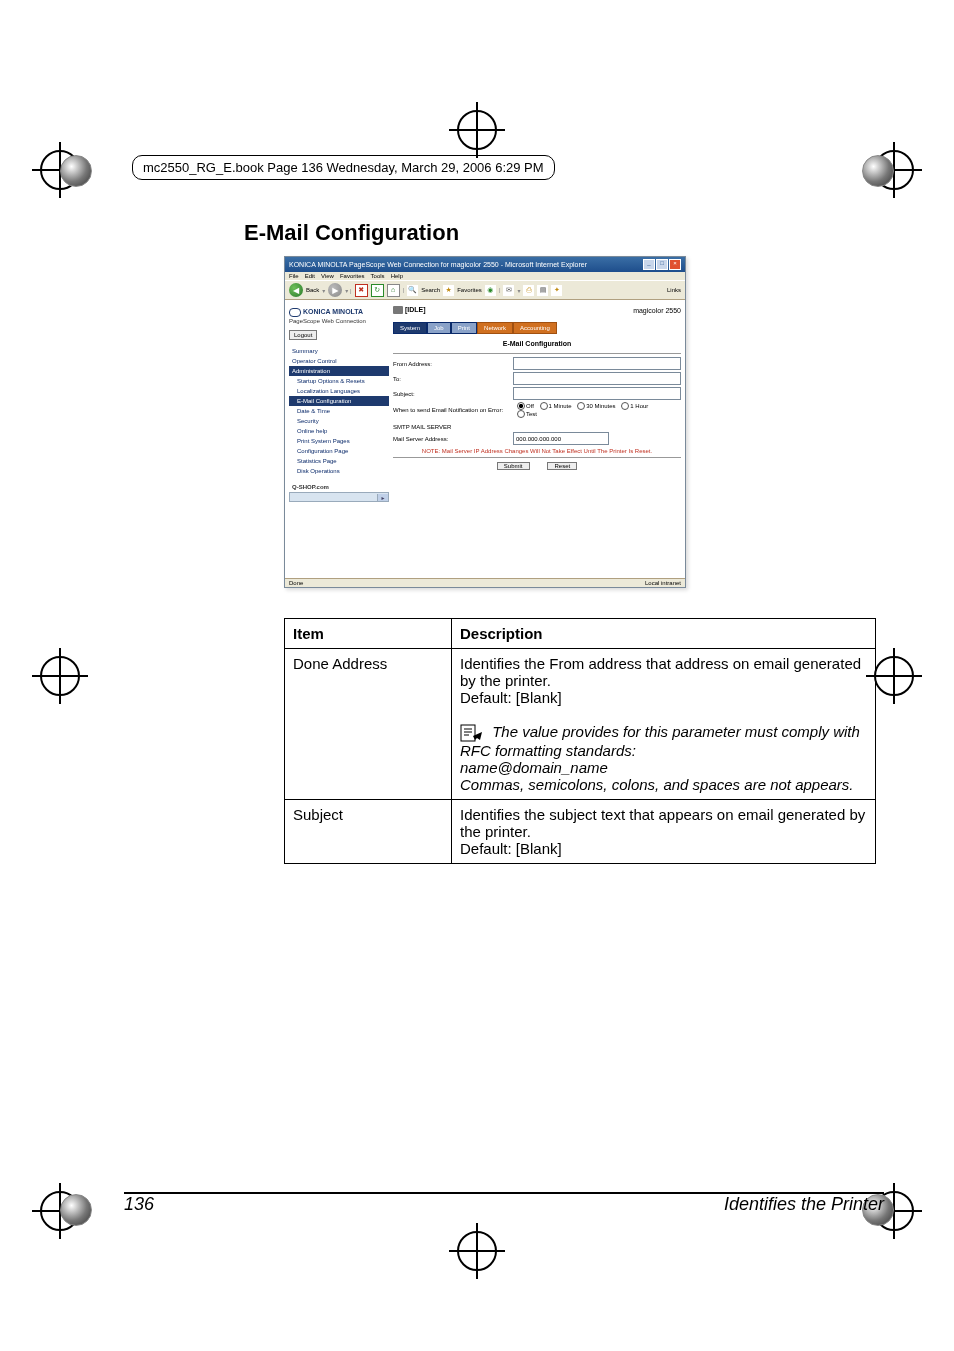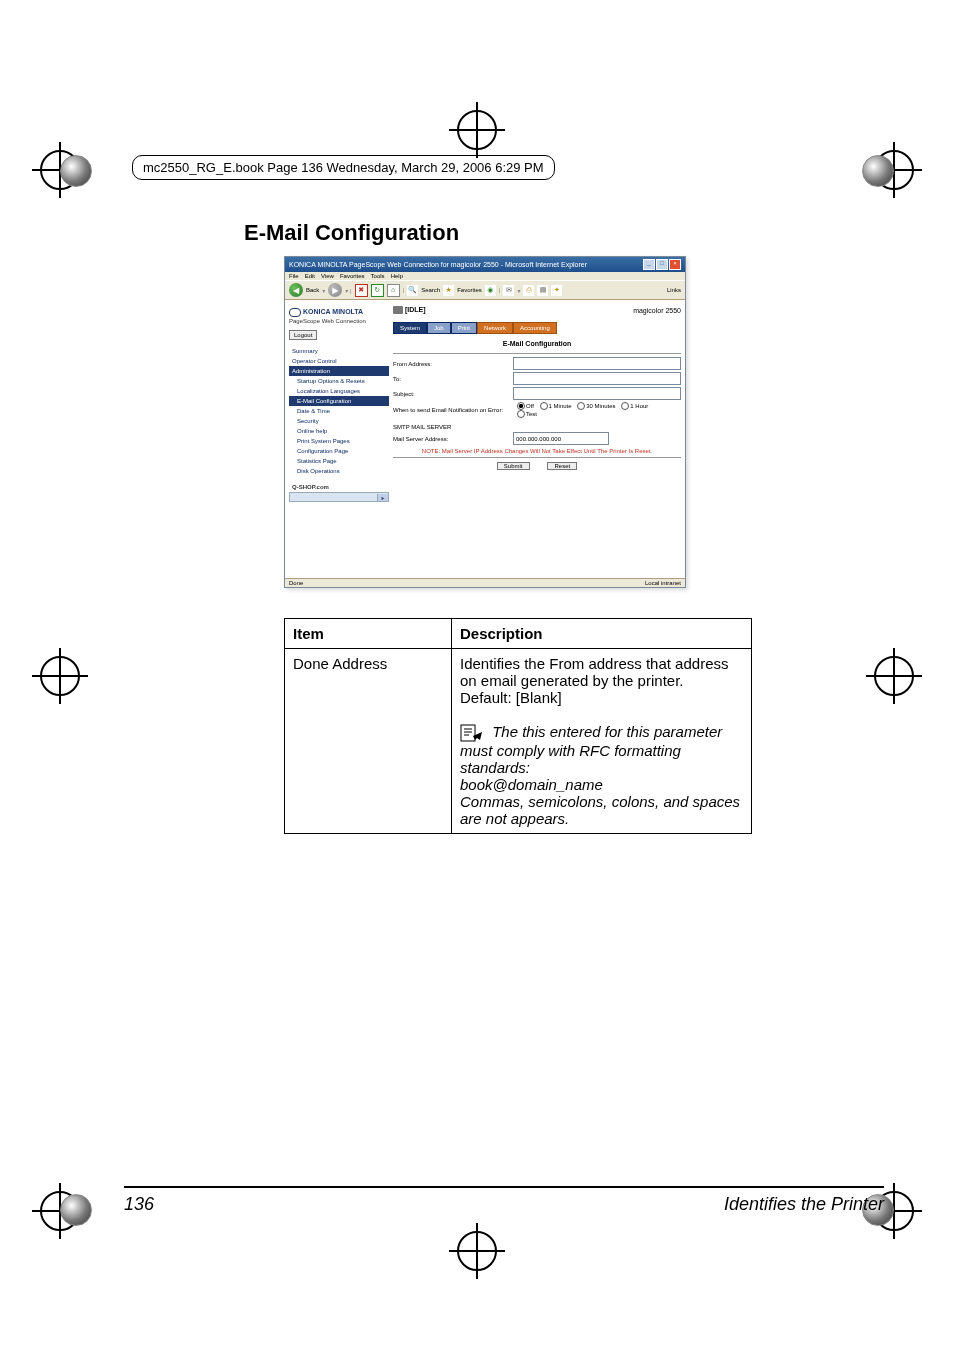--- a/index.html
+++ b/index.html
@@ -117,26 +117,26 @@
   .radios{font-size:6px;}
   .radio-dot{display:inline-block;width:6px;height:6px;border:1px solid #555;border-radius:50%;vertical-align:middle;margin:0 1px 0 4px;}
   .radio-dot.sel{background:radial-gradient(circle,#000 45%,#fff 55%);}
   .section-sub{font-size:6px;margin-top:6px;}
   .note{color:#c03020;font-size:6px;text-align:center;margin-top:3px;}
   .hr-thin{border:none;border-top:1px solid #999;margin:3px 0;}
   .btnrow{text-align:center;margin-top:4px;}
   .btnrow button{font-size:6px;padding:0 6px;border:1px solid #777;background:#eee;margin:0 8px;}
   .statusbar{border-top:1px solid #b0a080;background:#ece9d8;font-size:6px;padding:1px 4px;display:flex;justify-content:space-between;}
   .body-text{font-size:16px;margin:0 30px 10px 160px;line-height:1.3;}
-  table.desc{border-collapse:collapse;width:468px;margin-left:160px;font-size:15px;}
+  table.desc{border-collapse:collapse;width:592px;margin-left:160px;font-size:15px;}
   table.desc th, table.desc td{border:1px solid #000;padding:6px 8px;text-align:left;vertical-align:top;}
   table.desc th{font-weight:bold;}
   .note-icon{display:inline-block;width:24px;height:18px;vertical-align:middle;margin-right:4px;}
   .note-text{font-style:italic;}
-  .footer-rule{position:absolute;bottom:0;left:0;right:0;border-top:2px solid #000;padding-top:6px;display:flex;justify-content:space-between;font-style:italic;font-size:18px;}
+  .footer-rule{position:absolute;bottom:0;left:0;right:0;border-top:2px solid #000;display:flex;justify-content:space-between;font-style:italic;font-size:18px;}
   .scroll-hint{background:#d8e4f0;border:1px solid #9ab;font-size:6px;color:#446;padding:0;height:8px;display:flex;align-items:center;justify-content:flex-end;}
   .scroll-hint .arrow{background:#c0d0e8;border-left:1px solid #9ab;width:10px;text-align:center;}
 </style>
 </head>
 <body>
 
 <div class="crop-mark crop-tl">
     <div class="reg-circle"></div>
   </div>
 <div class="crop-mark crop-tr">
@@ -315,26 +315,33 @@
         <span>Identifies the From address that address on email generated by the printer.</span><br>
         <span>Default: [Blank]</span><br><br>
         <span class="note-icon">
           <svg viewBox="0 0 24 18" width="24" height="18">
                 <rect x="1" y="1" width="14" height="16" fill="none" stroke="#000" stroke-width="1"></rect>
                 <path d="M4 5h8M4 8h8M4 11h5" stroke="#000" stroke-width="1"></path>
                 <path d="M13 12l9-4-2 8-3-2-2 2z" fill="#000"></path>
               </svg>
         </span>
         <span class="note-text">
-          <span>The this entered for this parameter must comply with RFC formatting standards:</span><br>
-          <span>book@domain_name</span><br>
+          <span>The value provides for this parameter must comply with RFC formatting standards:</span><br>
+          <span>name@domain_name</span><br>
           <span>Commas, semicolons, colons, and spaces are not appears.</span>
         </span>
       </td>
     </tr>
+    <tr>
+      <td>Subject</td>
+      <td>
+        <span>Identifies the subject text that appears on email generated by the printer.</span><br>
+        <span>Default: [Blank]</span>
+      </td>
+    </tr>
   </tbody>
     </table>
 
   <div class="footer-rule">
     <span>136</span>
     <span>Identifies the Printer</span>
   </div>
 </div>
 
 </body></html>

